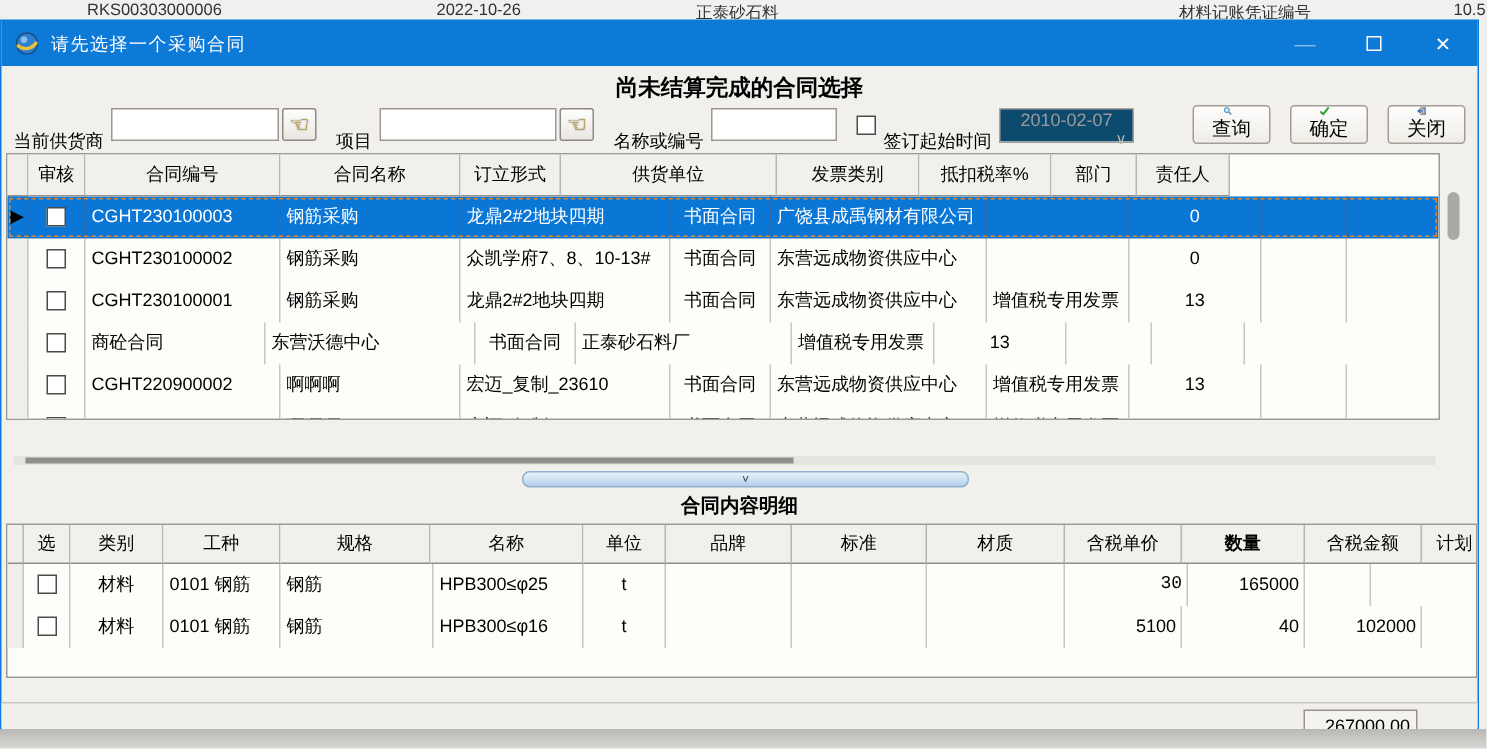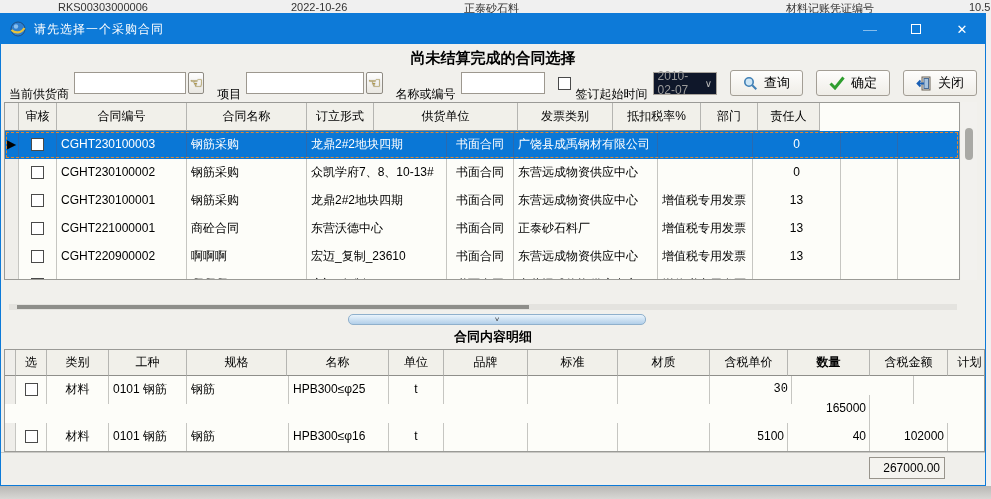--- a/index.html
+++ b/index.html
@@ -33,26 +33,26 @@
   .flabel { white-space:nowrap; margin-right:5px;margin-top:22px; }
   .tinput { height:22px; border:1px solid #9d988f; background:#fff; padding:0 3px; font-size:12px;
     font-family:"Liberation Sans",sans-serif; }
   .hand-btn { width:23px; height:22px; margin-left:2px; border:1px solid #8f8b83; border-radius:2px;
     background:linear-gradient(#fefefe,#e9e7e1); display:flex; align-items:center; justify-content:center;
     font-size:15px; color:#caa21a; text-shadow:0 0 1px #000; }
   .gap12 { width:13px; flex:0 0 auto; }
   .cbx { display:inline-block; width:13px; height:13px; border:1.5px solid #4a4a4a; background:#fff;
     flex:0 0 auto; }
   .filters .cbx { margin-right:5px; }
-  .datecombo { width:90px; height:23px; border:1px solid #a9a49c; background:#0f172a; color:#9b9b9b;
-    font-size:12px; display:flex; align-items:center; padding:0 4px; }
+  .datecombo { width:90px; height:23px; border:1px solid #a9a49c; background:#0c4a6e; color:#9b9b9b;
+    font-size:12px; display:flex; align-items:center; padding:0 4px;flex-direction:column; }
   .datecombo .chev { margin-left:auto; color:#b9b9b9; font-size:10px; }
   .act-btn { height:26px; border:1px solid #a39e95; border-radius:3px; margin-left:13px;
     background:linear-gradient(#fefdfc,#efede7); display:flex; align-items:center; justify-content:center;
-    font-size:13px; padding:0 12px; white-space:nowrap; }
+    font-size:13px; padding:0 12px; white-space:nowrap;flex-direction:column; }
   .act-btn svg { margin-right:6px; }
   
   .grid { position:absolute; background:#fdfdf9; border:1px solid #9a9a96; overflow:hidden; }
   .grid-contracts { left:3px; top:58px; width:956px; height:178px; }
   .grid-details   { left:3px; top:305px; width:981px; height:103px; }
   .grow { display:flex; white-space:nowrap; }
   .gcell { flex:0 0 auto; overflow:hidden; font-size:12px; padding:0 4px;
     border-right:1px solid #c6c6c2; }
   .ghead .gcell { background:#f1f0ea; text-align:center; border-right:1px solid #b5b5b1;
     border-bottom:1px solid #8f8f8b; }
@@ -68,21 +68,21 @@
   .vscroll .thumb { position:absolute; left:4px; top:26px; width:8px; height:32px;
     background:#a9a9a5; border-radius:4px; }
   .hscroll { position:absolute; left:8px; top:260px; width:948px; height:6px; background:#e4e3df; }
   .hscroll .thumb { position:absolute; left:8px; top:1px; width:512px; height:4px; background:#8e8e8a; }
   .splitter { position:absolute; left:347px; top:270px; width:298px; height:11px; border:1px solid #8fb0cc;
     border-radius:5px; background:linear-gradient(#eaf4fc,#b2cfe9); display:flex; align-items:center;
     justify-content:center; font-size:8px; color:#333; line-height:1; }
   .details-heading { position:absolute; left:0; top:284px; width:100%; text-align:center;
     font-size:13px; font-weight:bold; }
   
-  .total-bar { position:absolute; left:0; top:408px; width:984px; height:30px; background:#f0efeb;
+  .total-bar { position:absolute; left:0; top:424px; width:984px; height:30px; background:#f0efeb;
     border-top:1px solid #c9c8c4; }
   .total-box { position:absolute; left:868px; top:4px; width:76px; height:22px;
     border:1px solid #98948c; background:#f4f3ef; font-size:12px; text-align:right;
     line-height:20px; padding-right:4px; }
 </style>
 </head>
 <body>
 
 <div class="screen">
 
@@ -212,21 +212,20 @@
             <div class="gcell c-center" style="width: 67px; height: 28px; line-height: 27px;">书面合同</div>
             <div class="gcell" style="width: 144px; height: 28px; line-height: 27px;">东营远成物资供应中心</div>
             <div class="gcell" style="width: 95px; height: 28px; line-height: 27px;">增值税专用发票</div>
             <div class="gcell c-center" style="width: 88px; height: 28px; line-height: 27px;">13</div>
             <div class="gcell" style="width: 57px; height: 28px; line-height: 27px;"></div>
             <div class="gcell" style="width: 62px; height: 28px; line-height: 27px;"></div>
           </div>
           <div class="grow">
             <div class="gcell ind" style="width: 14px; height: 28px; line-height: 27px;"></div>
             <div class="gcell c-center" style="width: 38px; height: 28px; line-height: 27px;"><span class="cbx"></span></div>
-            <div class="gcell" style="width: 130px; height: 28px; line-height: 27px;">CGHT221000001</div>
             <div class="gcell" style="width: 120px; height: 28px; line-height: 27px;">商砼合同</div>
             <div class="gcell" style="width: 140px; height: 28px; line-height: 27px;">东营沃德中心</div>
             <div class="gcell c-center" style="width: 67px; height: 28px; line-height: 27px;">书面合同</div>
             <div class="gcell" style="width: 144px; height: 28px; line-height: 27px;">正泰砂石料厂</div>
             <div class="gcell" style="width: 95px; height: 28px; line-height: 27px;">增值税专用发票</div>
             <div class="gcell c-center" style="width: 88px; height: 28px; line-height: 27px;">13</div>
             <div class="gcell" style="width: 57px; height: 28px; line-height: 27px;"></div>
             <div class="gcell" style="width: 62px; height: 28px; line-height: 27px;"></div>
           </div>
           <div class="grow">
@@ -290,21 +289,21 @@
             <div class="gcell c-center" style="width: 31px; height: 28px; line-height: 27px;"><span class="cbx"></span></div>
             <div class="gcell c-center" style="width: 62px; height: 28px; line-height: 27px;">材料</div>
             <div class="gcell" style="width: 78px; height: 28px; line-height: 27px;">0101 钢筋</div>
             <div class="gcell" style="width: 102px; height: 28px; line-height: 27px;">钢筋</div>
             <div class="gcell" style="width: 100px; height: 28px; line-height: 27px;">HPB300≤φ25</div>
             <div class="gcell c-center" style="width: 55px; height: 28px; line-height: 27px;">t</div>
             <div class="gcell" style="width: 84px; height: 28px; line-height: 27px;"></div>
             <div class="gcell" style="width: 90px; height: 28px; line-height: 27px;"></div>
             <div class="gcell" style="width: 92px; height: 28px; line-height: 27px;"></div>
             <div class="gcell c-right" style="width: 82px; height: 28px; line-height: 27px; font-family: Liberation Mono, monospace;">30</div>
-            <div class="gcell c-right" style="width: 78px; height: 28px; line-height: 27px; margin-top: 19px;">165000</div>
+            <div class="gcell c-right" style="width: 78px; height: 28px; line-height: 27px;">165000</div>
             <div class="gcell" style="width: 44px; height: 28px; line-height: 27px;"></div>
           </div>
           <div class="grow">
             <div class="gcell ind" style="width: 11px; height: 28px; line-height: 27px;"></div>
             <div class="gcell c-center" style="width: 31px; height: 28px; line-height: 27px;"><span class="cbx"></span></div>
             <div class="gcell c-center" style="width: 62px; height: 28px; line-height: 27px;">材料</div>
             <div class="gcell" style="width: 78px; height: 28px; line-height: 27px;">0101 钢筋</div>
             <div class="gcell" style="width: 102px; height: 28px; line-height: 27px;">钢筋</div>
             <div class="gcell" style="width: 100px; height: 28px; line-height: 27px;">HPB300≤φ16</div>
             <div class="gcell c-center" style="width: 55px; height: 28px; line-height: 27px;">t</div>

